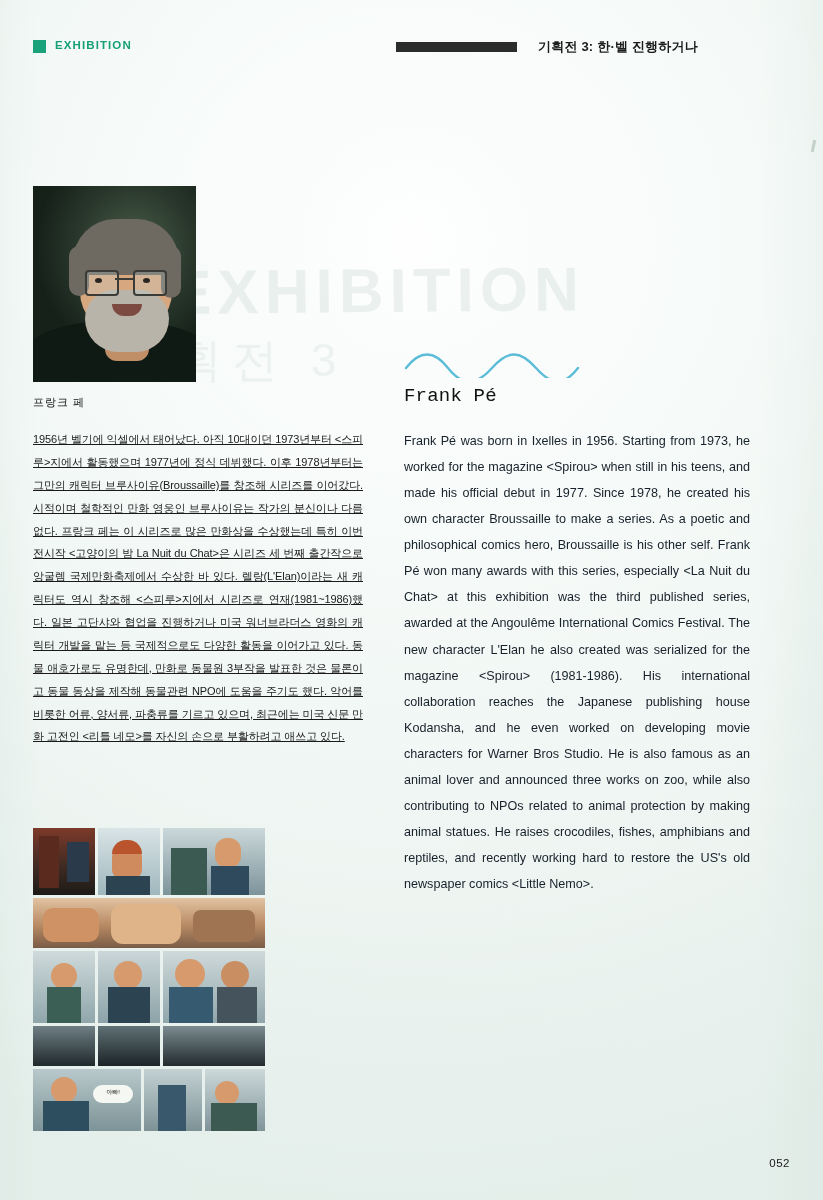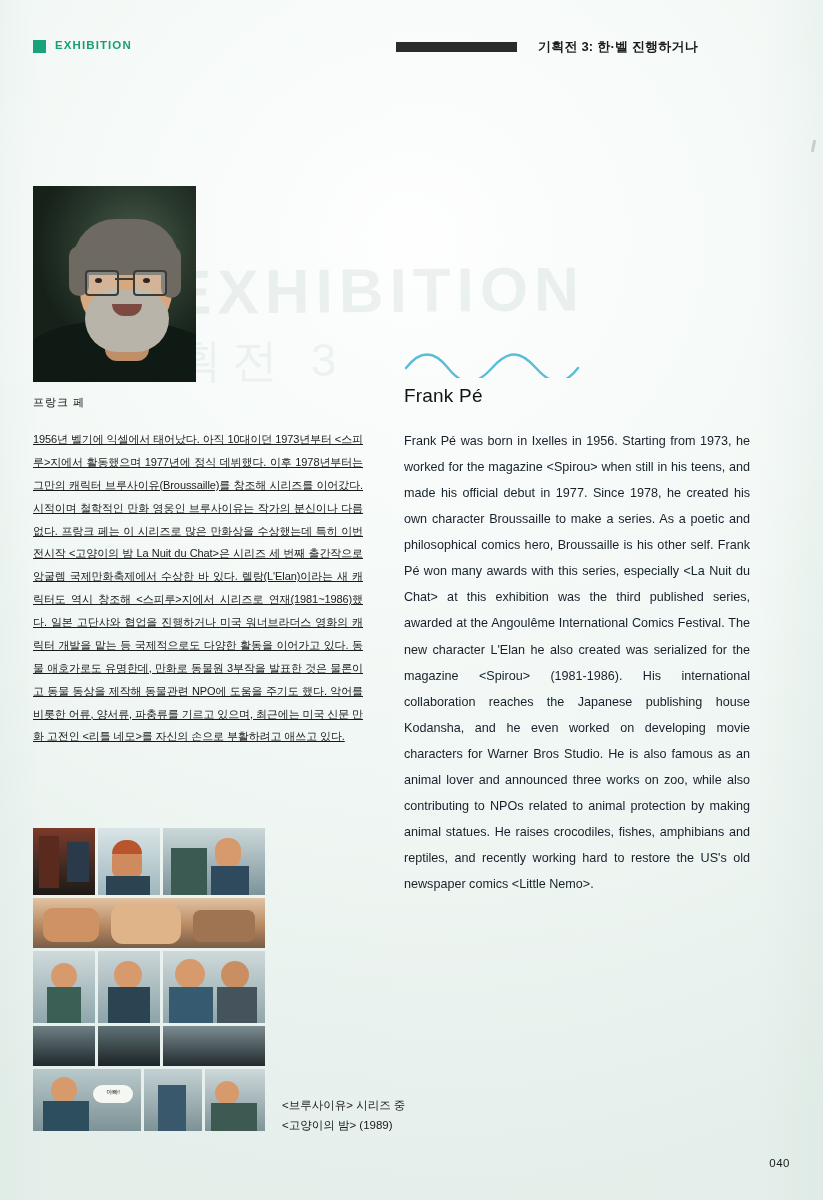--- a/index.html
+++ b/index.html
@@ -239,20 +239,21 @@
     width: 176px;
     height: 26px;
   }
   .name-en {
     position: absolute;
     left: 404px;
     top: 385px;
     font-size: 19px;
     color: #111;
     letter-spacing: 0.2px;
+    font-family: Liberation Mono, monospace;
   }
   .body-en {
     position: absolute;
     left: 404px;
     top: 428px;
     width: 346px;
     font-size: 12.6px;
     line-height: 2.07;
     color: #17212b;
     text-align: justify;
@@ -401,19 +402,15 @@
       <div class="panel" style="width:58px;height:62px;background:linear-gradient(180deg,#c3d1d3 0%,#7d9296 100%);">
         <div style="position:absolute;left:14px;top:16px;width:28px;height:46px;background:#39586b;"></div>
       </div>
       <div class="panel" style="width:60px;height:62px;background:linear-gradient(180deg,#cdd9da 0%,#7f9499 100%);">
         <div style="position:absolute;left:10px;top:12px;width:24px;height:24px;background:#d79a6c;border-radius:12px;"></div>
         <div style="position:absolute;left:6px;top:34px;width:46px;height:28px;background:#3c5a52;"></div>
       </div>
     </div>
   </div>
 
-  <div class="caption">
-    <div>&lt;브루사이유&gt; 시리즈 중</div>
-    <div>&lt;고양이의 밤&gt; (1989)</div>
-  </div>
-
-  <div class="page-num">040</div>
+
+  <div class="page-num">052</div>
 </div>
 
 </body></html>

